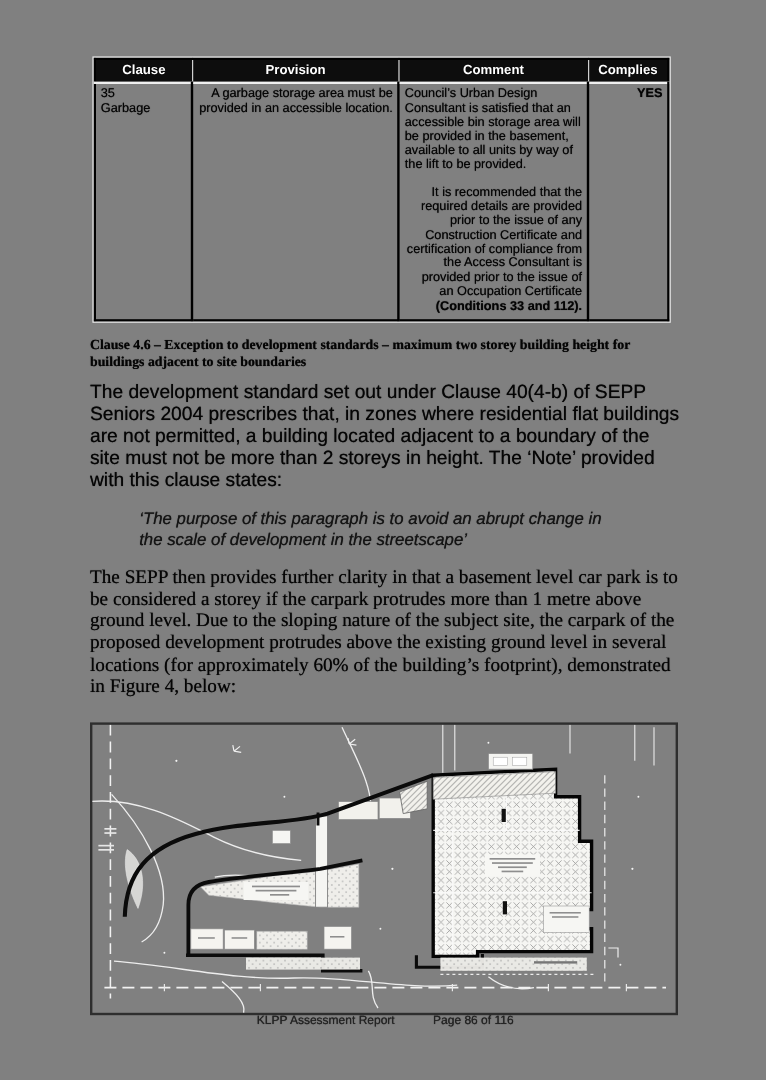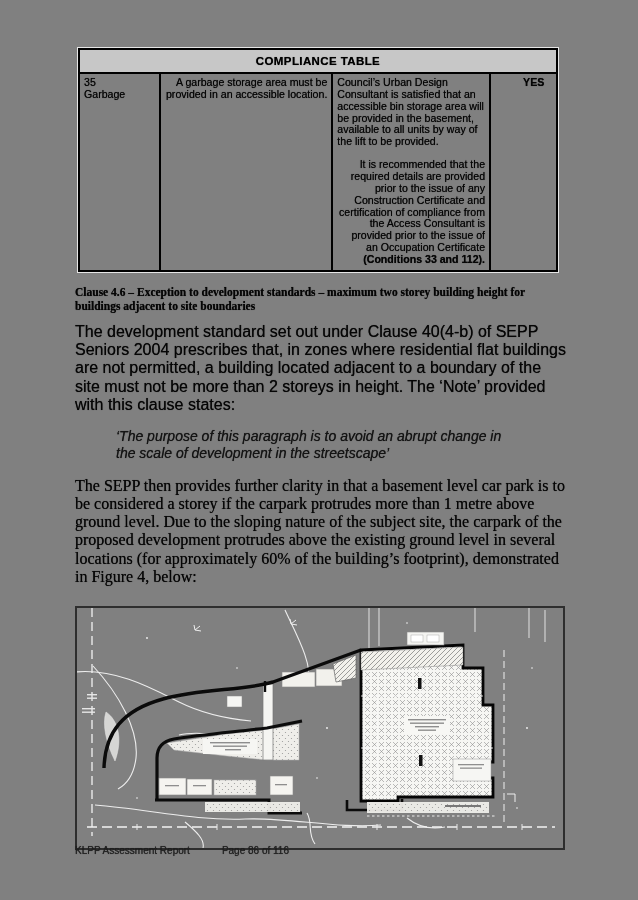--- a/index.html
+++ b/index.html
@@ -36,21 +36,21 @@
   .ctable td.cell{
     vertical-align:top;
     border:2px solid #000;
     border-top:2px solid #f0f0f0;
     font-size:10.6px;line-height:1.12;
     padding:3px 4px 4px 4px;
     background:transparent;
   }
   .ctable td.cell p{margin:0 0 11px 0;}
   .ctable td.cell p:last-child{margin-bottom:0;text-align:right;}
-  .ctable td.complies{text-align:left;font-weight:bold;padding-left:32px;}
+  .ctable td.complies{text-align:right;font-weight:bold;padding-left:32px;}
 
   
   .heading{
     margin:13px 70px 0 75px;
     font-size:11.5px;font-weight:bold;line-height:1.22;font-family:Liberation Serif, serif;
   }
   .para{
     margin:10px 70px 0 75px;
     font-size:16px;line-height:1.14;
   }
@@ -66,37 +66,40 @@
     margin:20px 0 0 75px;
     width:486px;height:240px;
     border:2px solid #2e2e2e;
     position:relative;background:#808080;
   }
   .figure svg{display:block;width:100%;height:100%;}
 
   
   .footer{
     position:absolute;left:75px;right:71px;top:845px;
-    display:flex;justify-content:flex-start;
+    display:flex;justify-content:center;
     font-size:10px;color:#242424;gap:32px;
   }
 </style>
 </head>
 <body class="scan-text">
 
 <table class="ctable">
   <colgroup>
     <col style="width:17%">
       <col style="width:36%">
       <col style="width:33%">
       <col style="width:14%">
   </colgroup>
   <tbody>
     <tr>
-      <td class="title-cell" colspan="4">COMPLIANCE TABLE</td>
+      <th>Clause</th>
+      <th>Provision</th>
+      <th>Comment</th>
+      <th>Complies</th>
     </tr>
     <tr>
       <td class="cell">
         <div>35</div>
         <div>Garbage</div>
       </td>
       <td class="cell">
         <p>A garbage storage area must be provided in an accessible location.</p>
       </td>
       <td class="cell">

